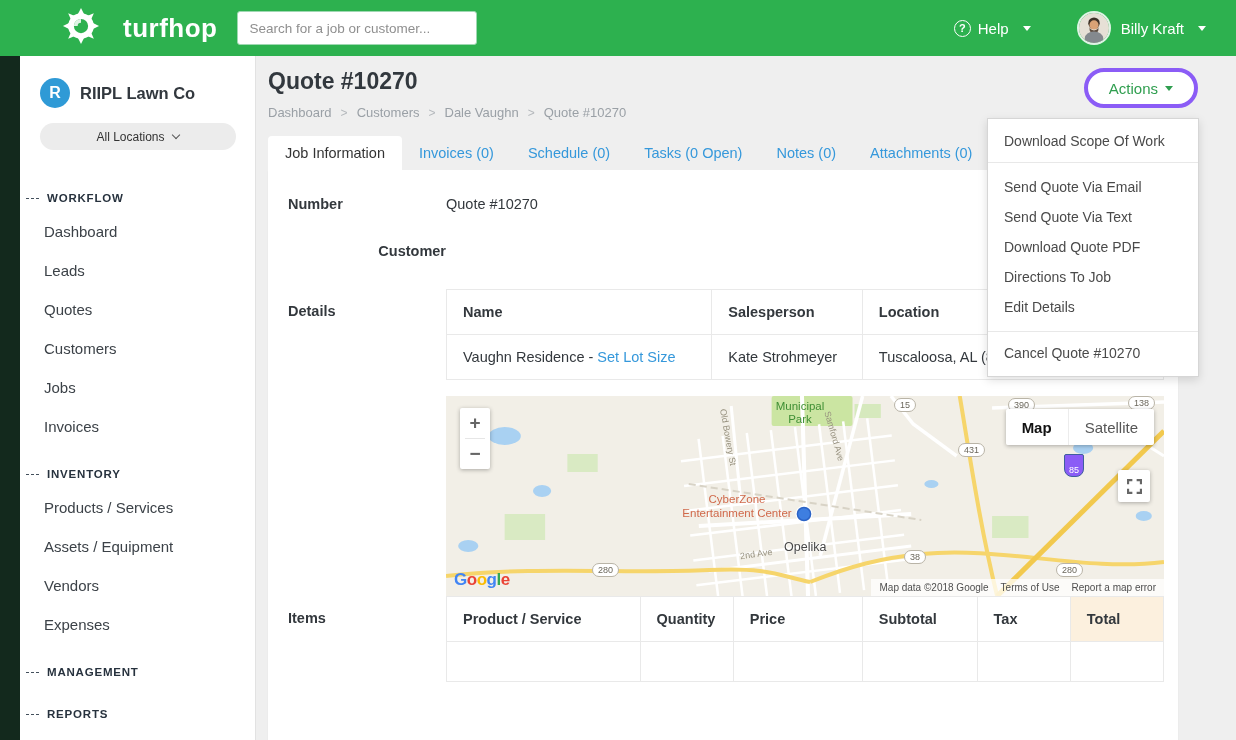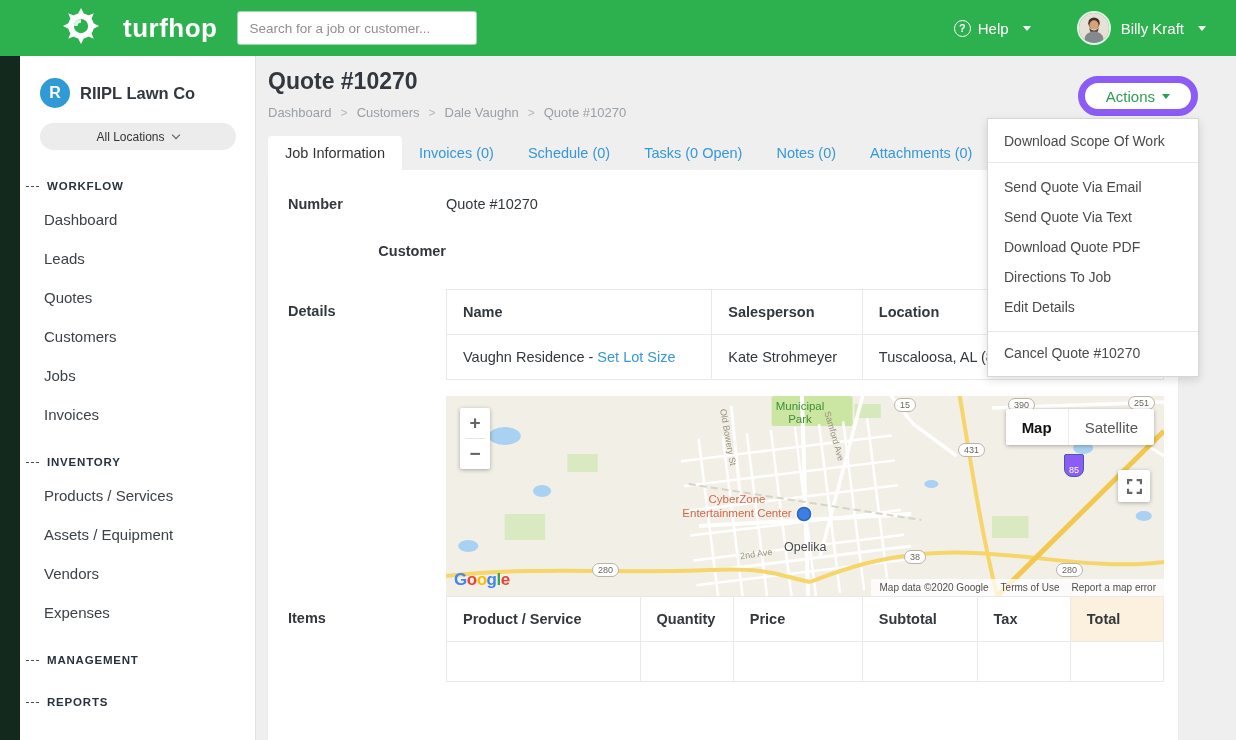--- a/index.html
+++ b/index.html
@@ -23,33 +23,33 @@
   
   .shell { flex:1; display:flex; min-height:0; }
 
   
   .sidebar { width:256px; flex-shrink:0; background:#fff; border-right:1px solid #e2e2e2; border-left:20px solid #13291d; overflow:hidden; }
   .company { display:flex; align-items:center; gap:10px; padding:22px 0 0 20px; }
   .company-logo { width:30px; height:30px; border-radius:50%; background:#2f9ad6; color:#fff; font-weight:bold; font-size:16px; display:flex; align-items:center; justify-content:center; }
   .company-name { font-size:16.5px; font-weight:bold; color:#32383e; }
   .locations-pill { margin:15px auto 0; display:flex; align-items:center; justify-content:center; gap:8px; width:196px; height:27px; background:#ececec; border:none; border-radius:14px; font-size:12px; color:#333; cursor:pointer; font-family:"Liberation Sans",sans-serif; }
   .chev { width:6px; height:6px; border-right:1.5px solid #555; border-bottom:1.5px solid #555; transform:rotate(45deg); margin-top:-3px; }
-  .side-nav { padding-top:8px; }
+  .side-nav { padding-top:20px; }
   .section-head { display:flex; align-items:center; gap:8px; padding:22px 0 8px 6px; font-size:11.5px; font-weight:bold; letter-spacing:.8px; color:#27323e; }
   .dash { width:13px; border-top:1px dashed #43505c; }
   .nav-item { display:block; padding:11px 0 11px 24px; font-size:15px; color:#3c4248; text-decoration:none; cursor:pointer; }
 
   
   .content { flex:1; position:relative; padding:8px 38px 0 12px; min-width:0; }
   .page-head { display:flex; align-items:flex-start; justify-content:space-between; position:relative; }
   .page-title { font-size:23px; font-weight:bold; color:#32383e; margin-top:4px; }
   .breadcrumb { display:flex; align-items:center; gap:9px; font-size:13px; color:#9aa0a6; margin:10px 0 14px; }
   .crumb { color:#9aa0a6; text-decoration:none; cursor:pointer; }
   .crumb-sep { color:#b5b9bd; font-size:12px; }
-  .actions-btn { margin-top:12px; height:40px; padding:0 21px; background:#fff; border:7px solid #8b5cf6; border-radius:20px; color:#2f9e4f; font-size:15px; display:flex; align-items:center; cursor:pointer; font-family:"Liberation Sans",sans-serif; }
+  .actions-btn { margin-top:4px; height:40px; padding:0 21px; background:#fff; border:4px solid #8b5cf6; border-radius:20px; color:#2f9e4f; font-size:15px; display:flex; align-items:center; cursor:pointer; font-family:"Liberation Sans",sans-serif; }
   .actions-btn .caret { border-top-color:#2f9e4f; }
 
   
   .dropdown { position:absolute; top:54px; right:-1px; width:212px; background:#fff; border:1px solid #d6d6d6; box-shadow:0 3px 9px rgba(0,0,0,.13); z-index:50; }
   .dd-item { padding:7px 16px; font-size:14px; color:#4a4a4a; cursor:pointer; white-space:nowrap; }
   .dd-first { padding:14px 16px 13px; }
   .dd-last { padding:13px 16px 15px; }
   .dd-sep { border-top:1px solid #e8e8e8; }
   .dd-group { padding:9px 0; }
 
@@ -341,21 +341,21 @@
                 <div>CyberZone</div>
                 <div>Entertainment Center</div>
               </div>
               <div class="map-label lbl-city">Opelika</div>
               <div class="map-label street st-bowery">Old Bowery St</div>
               <div class="map-label street st-samford">Samford Ave</div>
               <div class="map-label street st-2nd">2nd Ave</div>
 
               <span class="shield" style="left:448px;top:2px">15</span>
               <span class="shield" style="left:562px;top:2px">390</span>
-              <span class="shield" style="left:682px;top:0px">251</span>
+              <span class="shield" style="left:682px;top:0px">138</span>
               <span class="shield" style="left:512px;top:47px">431</span>
               <span class="shield-i85">85</span>
               <span class="shield" style="left:146px;top:167px">280</span>
               <span class="shield" style="left:458px;top:154px">38</span>
               <span class="shield" style="left:610px;top:167px">280</span>
 
               <div class="zoom-ctl">
                 <div class="zoom-btn">+</div>
                 <div class="zoom-div"></div>
                 <div class="zoom-btn">−</div>
@@ -366,21 +366,21 @@
               </div>
               <div class="fullscreen-btn">
                 <svg width="15" height="15" viewBox="0 0 14 14">
                   <path d="M1,5 V1 H5 M9,1 H13 V5 M13,9 V13 H9 M5,13 H1 V9" fill="none" stroke="#666" stroke-width="2"></path>
                 </svg>
               </div>
               <div class="google-logo">
                 <span style="color:#4285F4">G</span><span style="color:#EA4335">o</span><span style="color:#FBBC05">o</span><span style="color:#4285F4">g</span><span style="color:#34A853">l</span><span style="color:#EA4335">e</span>
               </div>
               <div class="attribution">
-                <span>Map data ©2020 Google</span>
+                <span>Map data ©2018 Google</span>
                 <a class="attr-link">Terms of Use</a>
                 <a class="attr-link">Report a map error</a>
               </div>
             </div>
 
           </div>
         </div>
 
         <div class="row items-row">
           <div class="field-label pad-top-label">Items</div>

